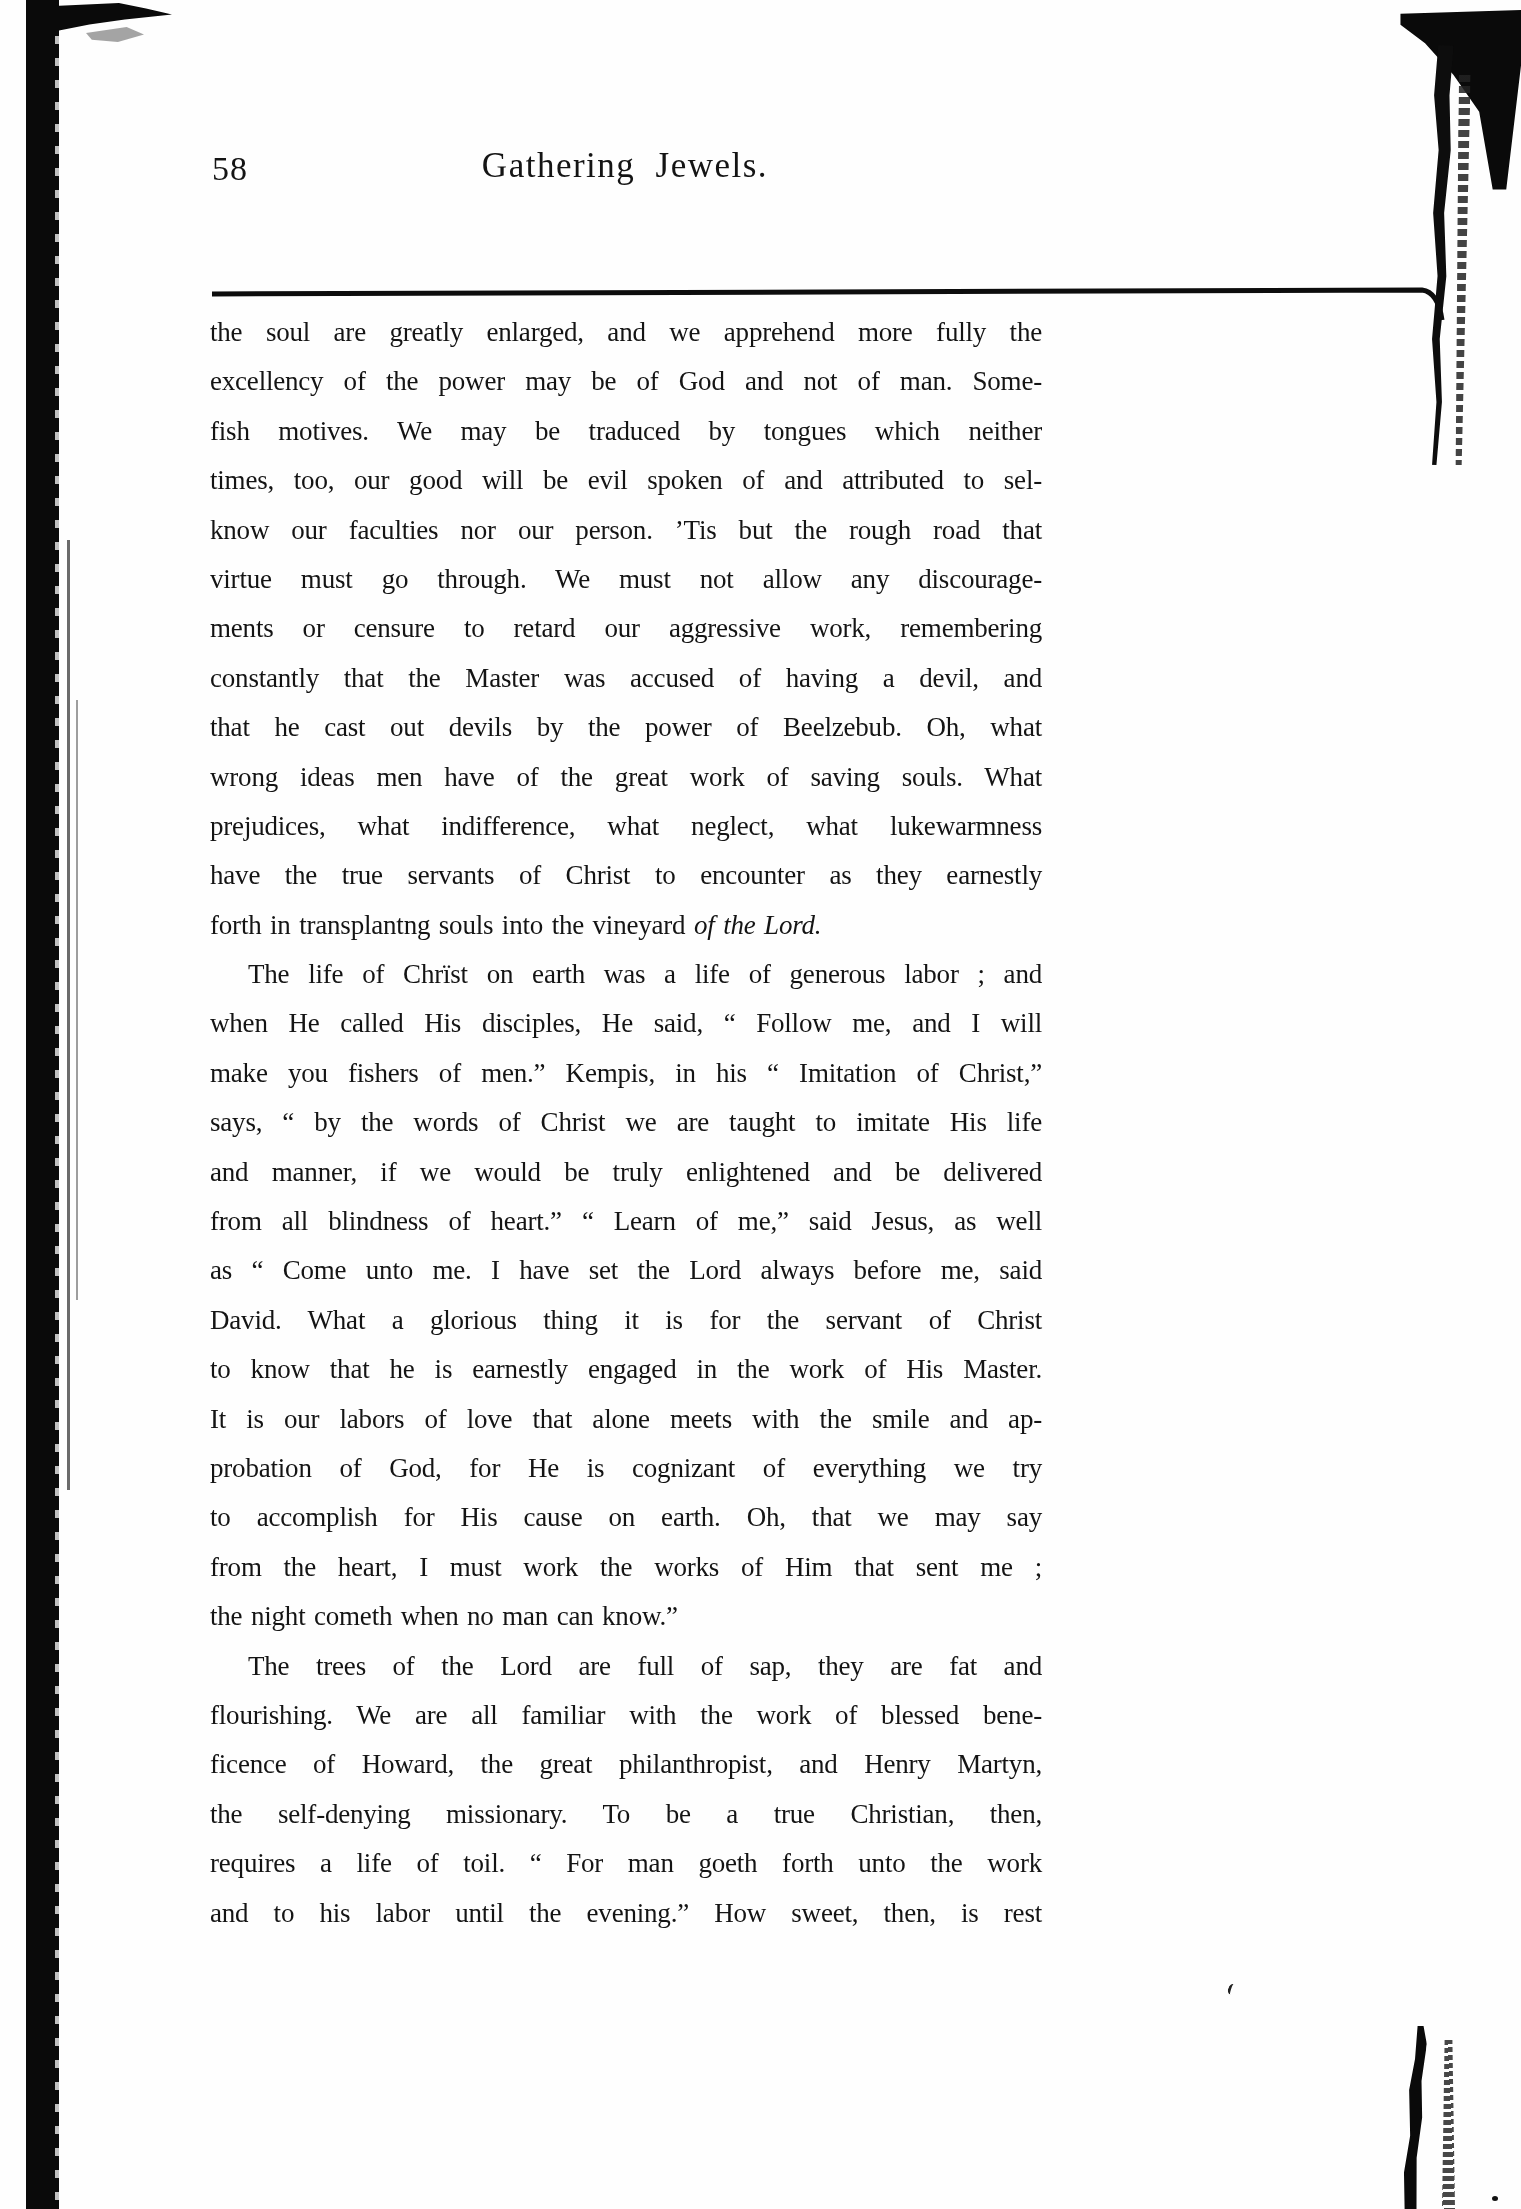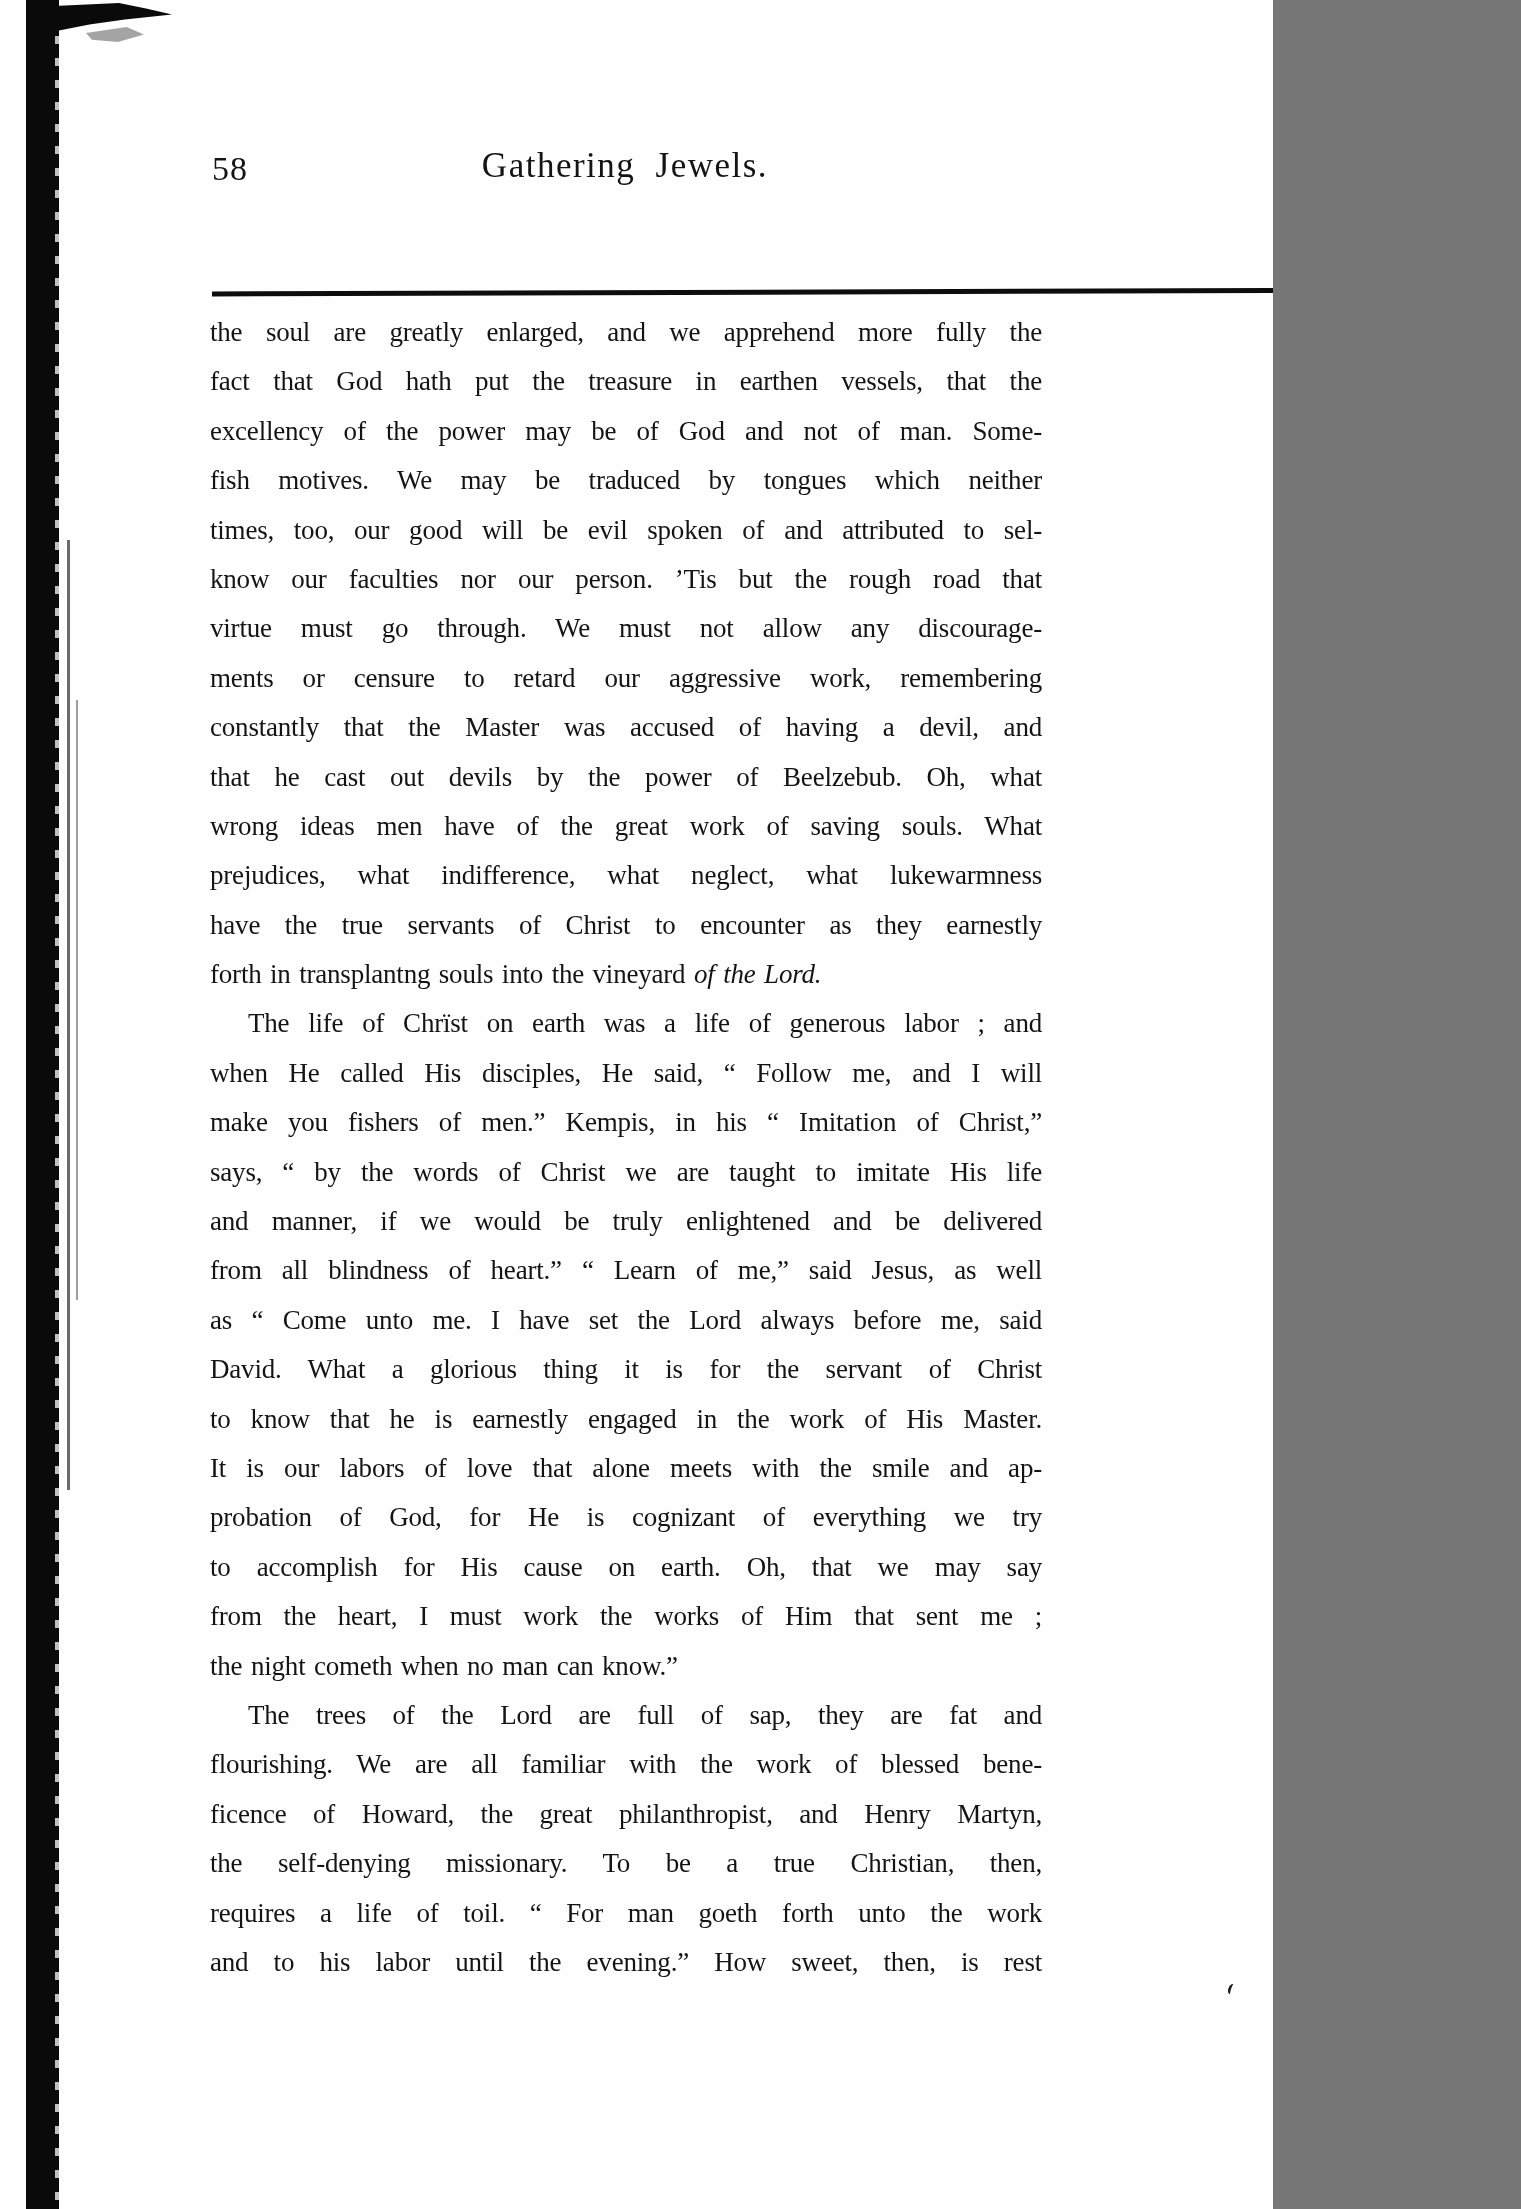--- a/index.html
+++ b/index.html
@@ -1,17 +1,17 @@
 <!DOCTYPE html>
 <html><head>
 <meta charset="utf-8">
 <style>
   html,body { margin:0; padding:0; background:#777; }
   .page {
-    position:relative; width:1273px; height:2209px;
+    position:relative; width:1521px; height:2209px;
     background:#fefefe; overflow:hidden;
     font-family:"Liberation Serif","DejaVu Serif",serif;
     color:#141414;
   }
   
   .border-left { position:absolute; left:26px; top:0; width:29px; height:2209px; background:#0a0a0a; }
   .border-left-edge { position:absolute; left:55px; top:0; width:4px; height:2209px;
     background:repeating-linear-gradient(180deg,#0a0a0a 0 14px, rgba(10,10,10,.25) 14px 22px); }
   .scratch1 { position:absolute; left:67px; top:540px; width:3px; height:950px; background:#1c1c1c; opacity:.65; }
   .scratch2 { position:absolute; left:76px; top:700px; width:2px; height:600px; background:#2a2a2a; opacity:.45; }
@@ -67,21 +67,20 @@
   <div class="mark-b"></div>
 
   <div class="page-number">58</div>
   <div class="running-title">Gathering Jewels.</div>
   <svg class="rule-svg" width="1245" height="45">
     <path d="M2,11 L1212,7 Q1228,9 1232,37" stroke="#0d0d0d" stroke-width="5" fill="none"></path>
   </svg>
 
   <div class="text-block">
       <div class="line"><span>the soul are greatly enlarged, and we apprehend more fully the</span></div>
-      <div class="line"><span>fact that God hath put the treasure in earthen vessels, that the</span></div>
       <div class="line"><span>excellency of the power may be of God and not of man.  Some-</span></div>
       <div class="line"><span>fish motives.  We may be traduced by tongues which neither</span></div>
       <div class="line"><span>times, too, our good will be evil spoken of and attributed to sel-</span></div>
       <div class="line"><span>know our faculties nor our person.  ’Tis but the rough road that</span></div>
       <div class="line"><span>virtue must go through.  We must not allow any discourage-</span></div>
       <div class="line"><span>ments or censure to retard our aggressive work, remembering</span></div>
       <div class="line"><span>constantly that the Master was accused of having a devil, and</span></div>
       <div class="line"><span>that he cast out devils by the power of Beelzebub.  Oh, what</span></div>
       <div class="line"><span>wrong ideas men have of the great work of saving souls.  What</span></div>
       <div class="line"><span>prejudices, what indifference, what neglect, what lukewarmness</span></div>

